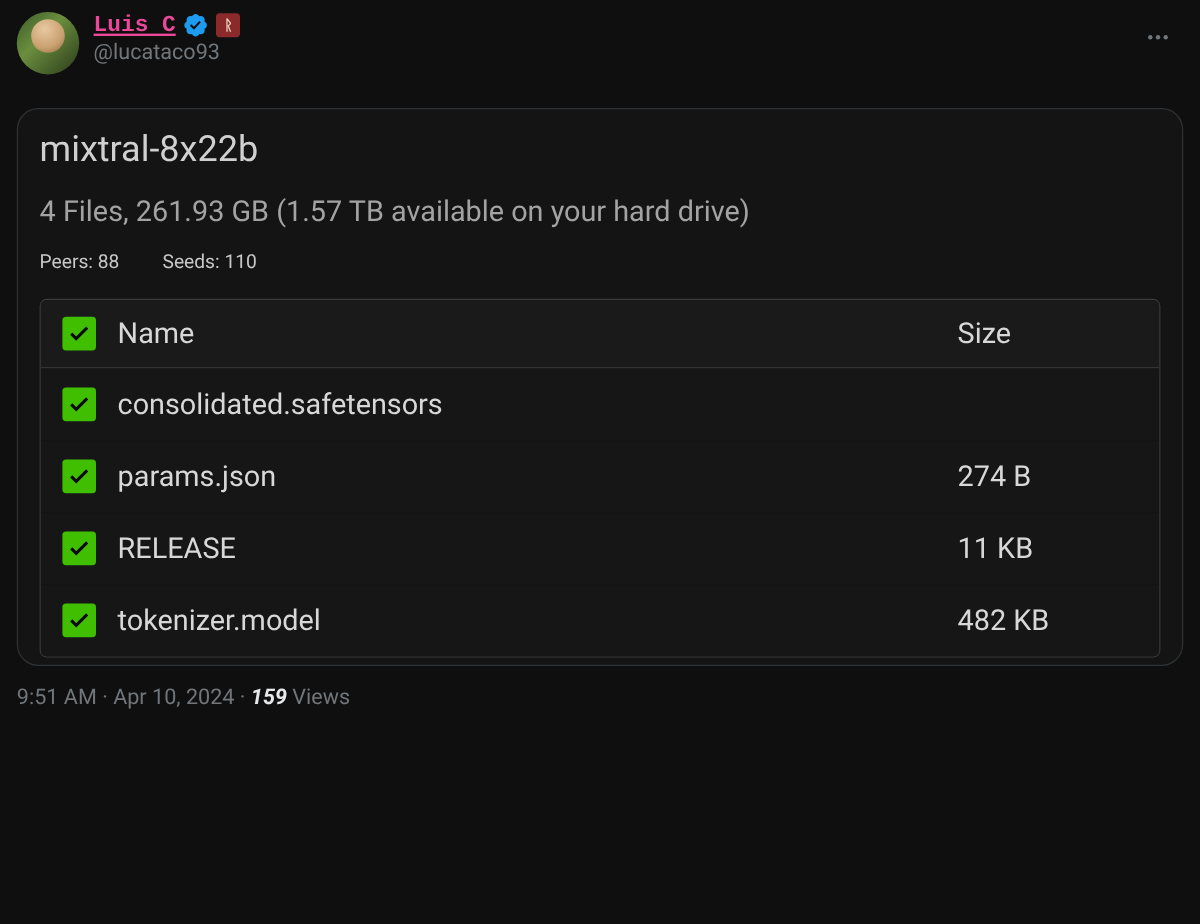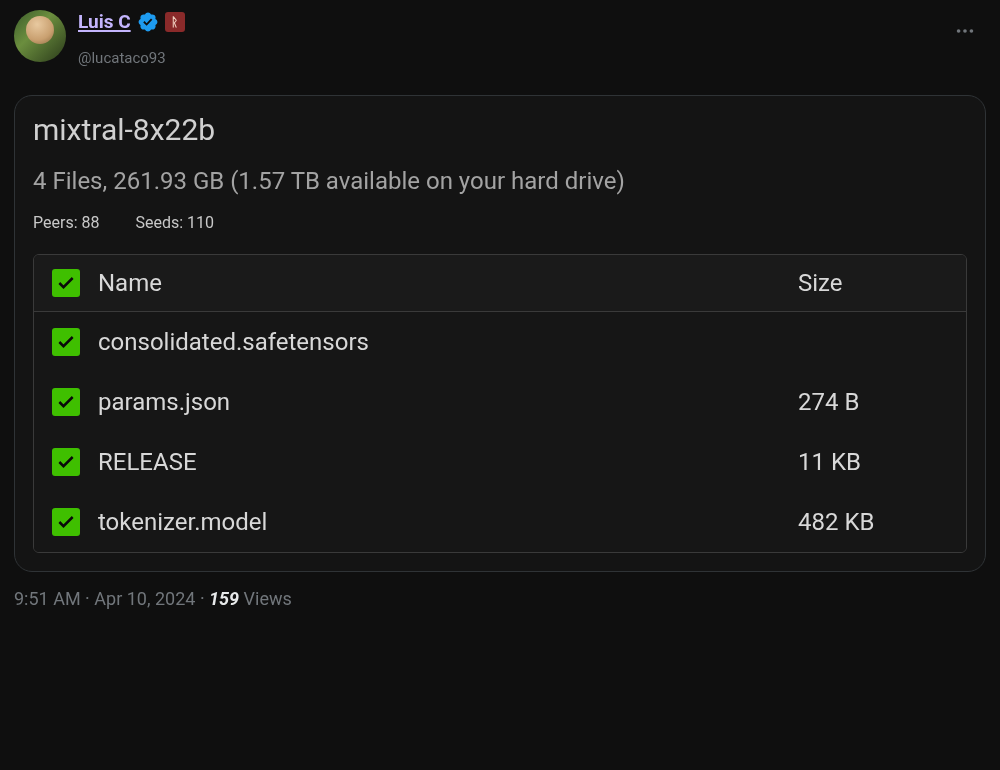--- a/index.html
+++ b/index.html
@@ -33,61 +33,62 @@
     top: 6px; left: 12px;
     width: 28px; height: 28px;
     background: radial-gradient(circle at 40% 30%, #e8c9a0 0%, #c9a070 60%, #8a6a40 100%);
     border-radius: 50%;
   }
   .name-block { display: flex; flex-direction: column; }
   .name-line { display: flex; align-items: center; gap: 6px; }
   .display-name {
     font-weight: 700;
     font-size: 19px;
-    color: #c4b5fd;
+    color: #ec4899;
     text-decoration: underline;
     text-decoration-thickness: 1.5px;
     text-underline-offset: 2px;
+    font-family: Liberation Mono, monospace;
   }
   .verified-badge {
     width: 22px; height: 22px;
     display: inline-flex; align-items: center; justify-content: center;
   }
   .verified-badge svg { width: 22px; height: 22px; }
   .affiliate-badge {
     width: 20px; height: 20px;
     background: #8a2a2a;
     border-radius: 3px;
     display: inline-flex; align-items: center; justify-content: center;
     color: #f0d0c0;
     font-size: 12px;
     font-weight: 700;
   }
   .handle {
     color: #71767b;
-    font-size: 15px;
-    margin-top: 16px;
+    font-size: 18px;
+    margin-top: 1px;
   }
   .more-button {
     position: absolute;
     right: 4px;
     top: 4px;
     color: #71767b;
     cursor: pointer;
     width: 34px; height: 34px;
     display: flex; align-items: center; justify-content: center;
     border-radius: 50%;
   }
 
   
   .card {
     margin-top: 28px;
     border: 1px solid #2f3336;
     border-radius: 18px;
-    padding: 16px 18px 18px;
+    padding: 16px 18px 6px;
     background: #141414;
   }
   .card-title {
     font-size: 30px;
     color: #d0d0d0;
     font-weight: 400;
   }
   .card-sub {
     font-size: 24px;
     color: #a3a3a3;

